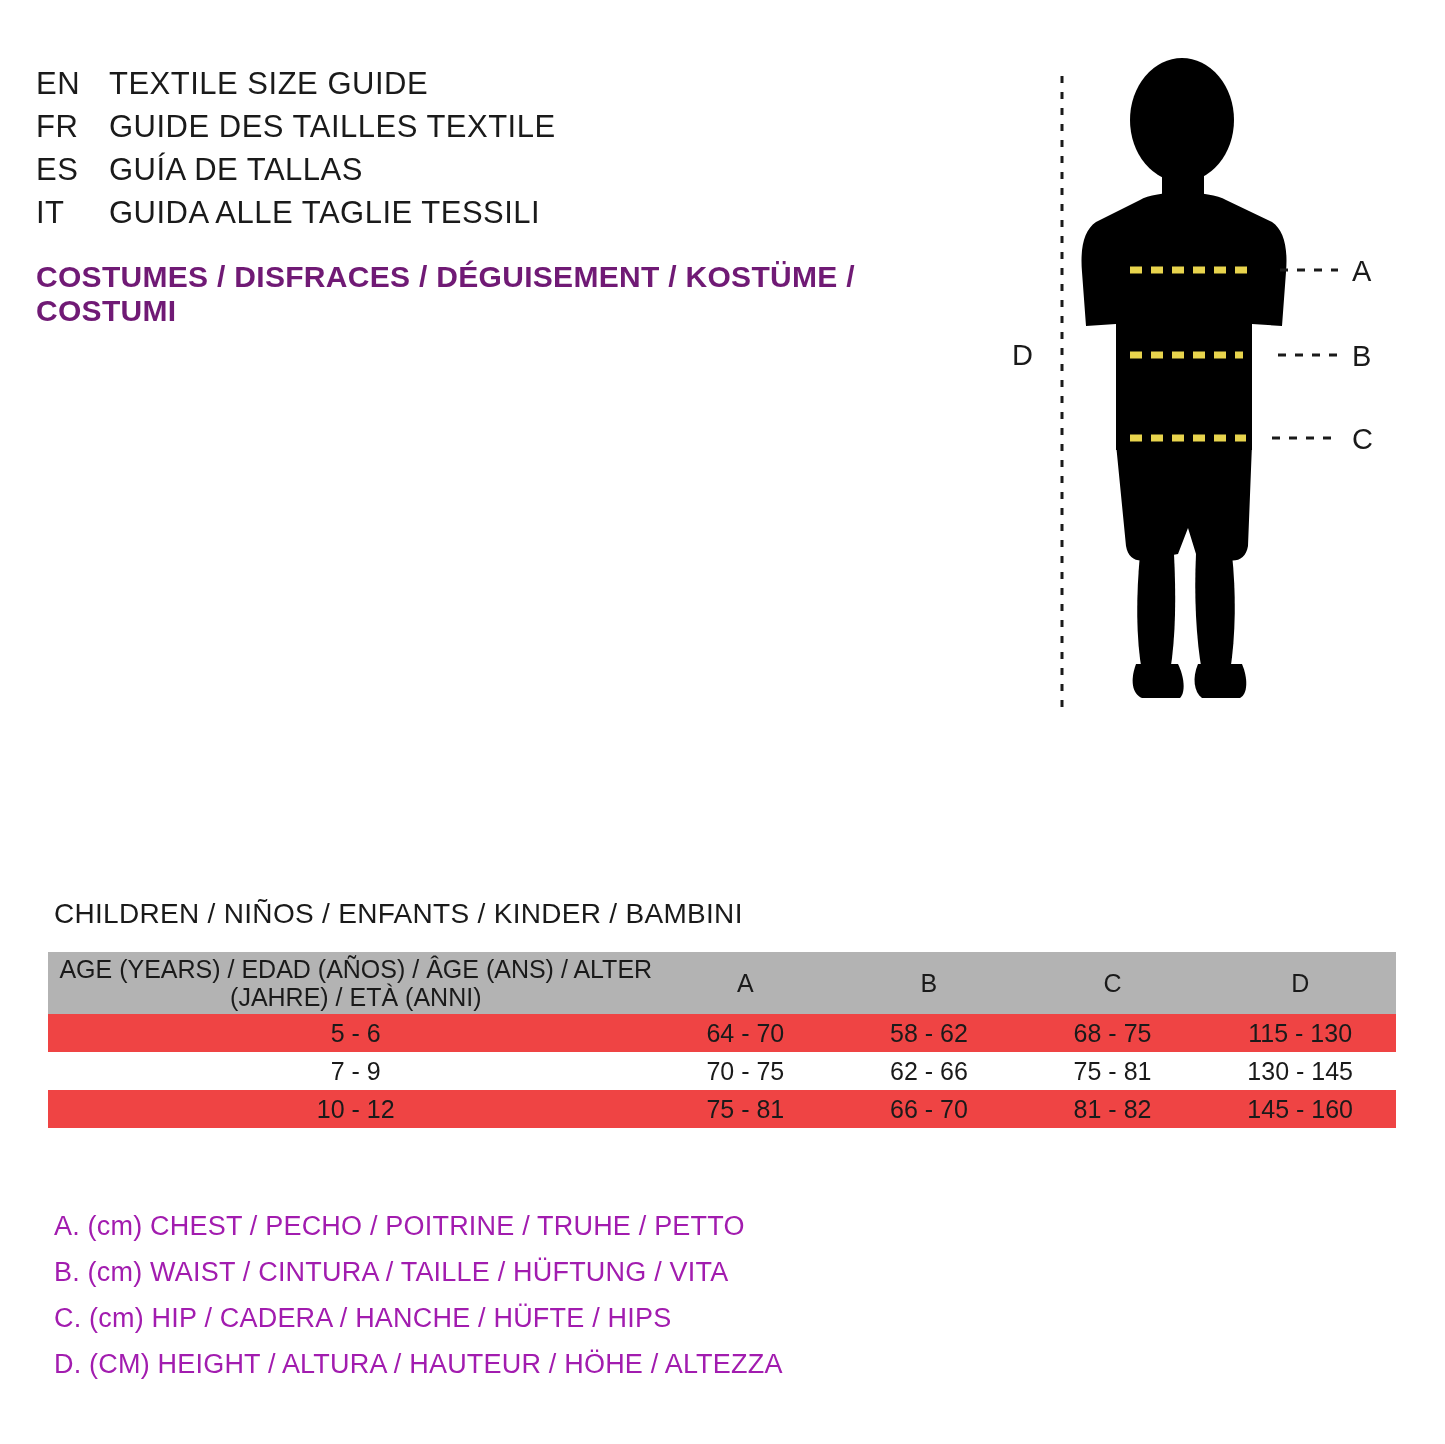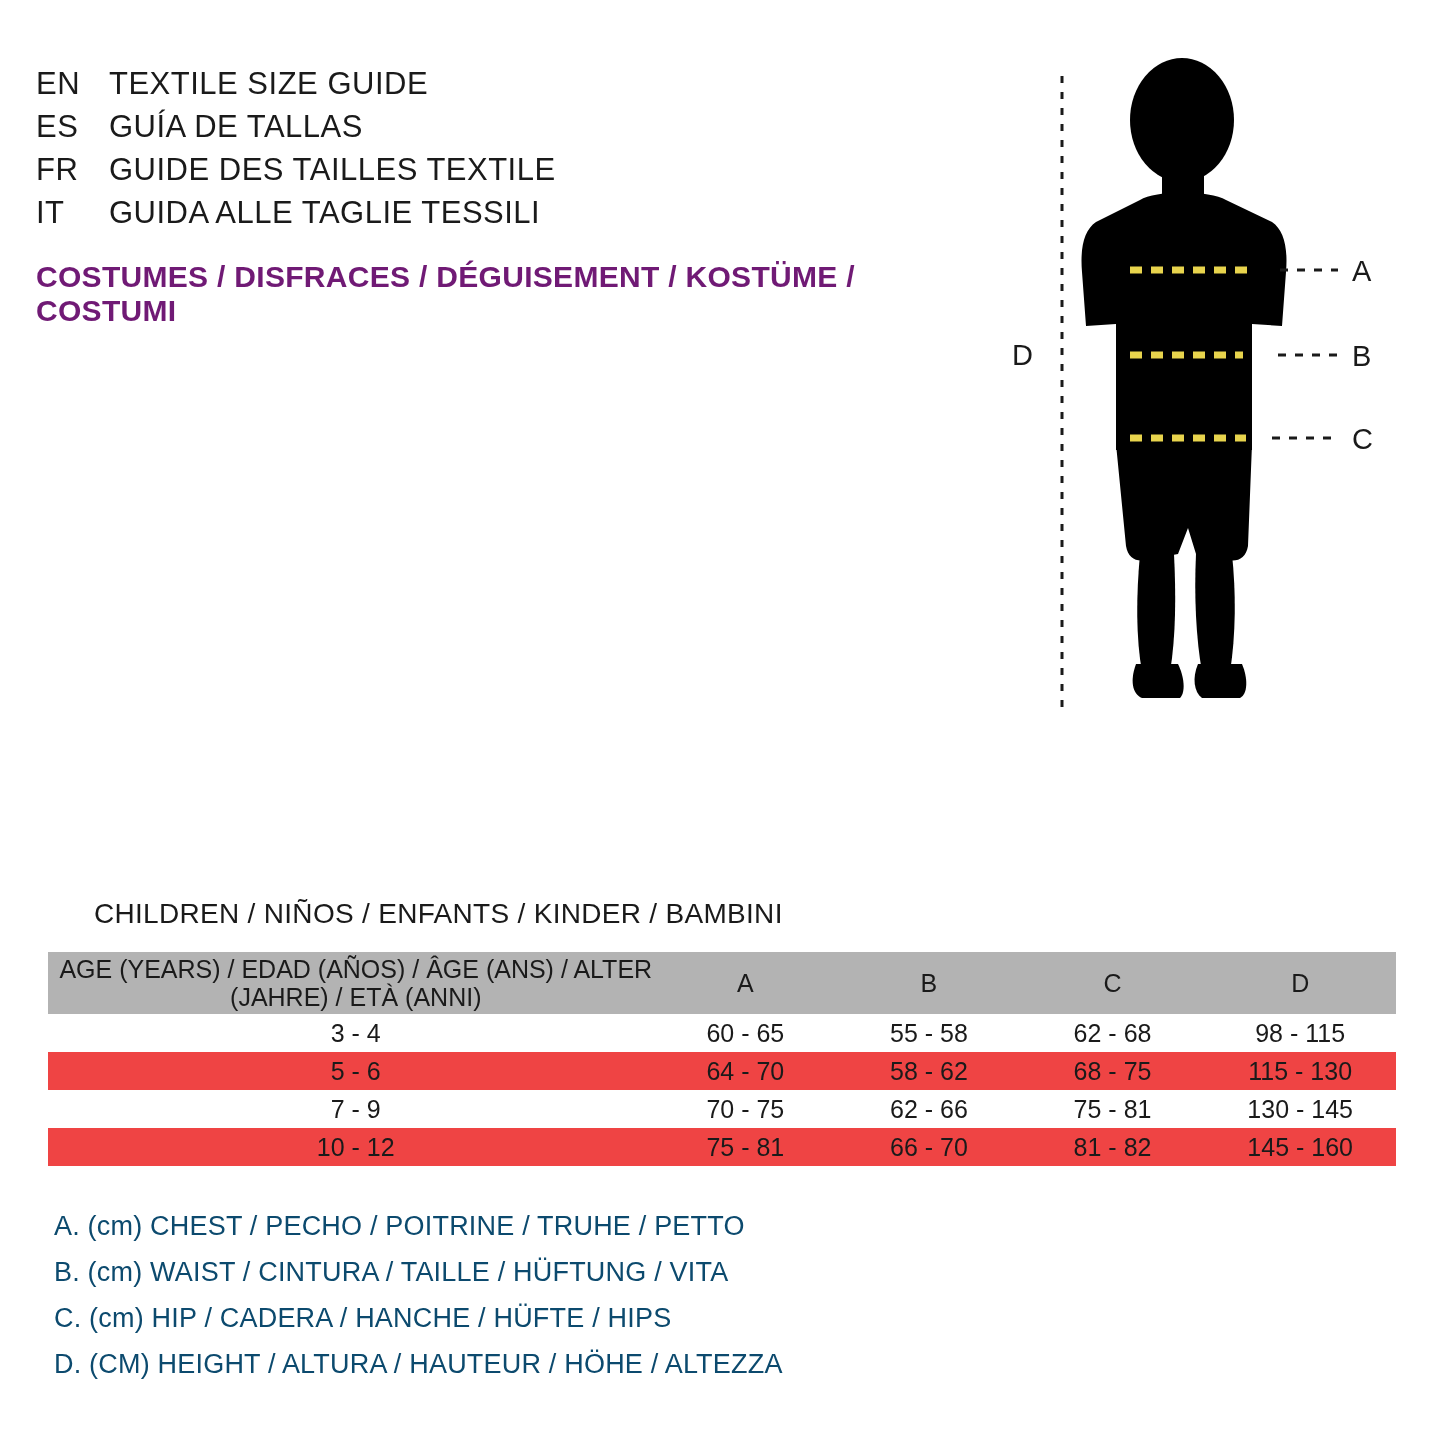--- a/index.html
+++ b/index.html
@@ -77,21 +77,20 @@
   .letter-d { left: 22px; top: 281px; }
 
   
   .section-title {
     position: absolute;
     left: 54px;
     top: 898px;
     font-size: 28px;
     letter-spacing: 0.3px;
     color: #1a1a1a;
-    margin-left: 40px;
   }
 
   table.size-table {
     position: absolute;
     left: 48px;
     top: 952px;
     width: 1348px;
     border-collapse: collapse;
     font-size: 25px;
     color: #1a1a1a;
@@ -131,41 +130,41 @@
   col.c-c { width: 185px; }
   col.c-d { width: 193px; }
 
   
   .legend {
     position: absolute;
     left: 54px;
     top: 1203px;
     font-size: 27px;
     line-height: 46px;
-    color: #0c4a6e;
+    color: #a21caf;
     letter-spacing: 0.2px;
   }
 </style>
 </head>
 <body>
 
 <div class="page">
 
   <div class="header">
     <div class="lang-row">
       <span class="lang-code">EN</span>
       <span class="lang-text">TEXTILE SIZE GUIDE</span>
     </div>
     <div class="lang-row">
+      <span class="lang-code">FR</span>
+      <span class="lang-text">GUIDE DES TAILLES TEXTILE</span>
+    </div>
+    <div class="lang-row">
       <span class="lang-code">ES</span>
       <span class="lang-text">GUÍA DE TALLAS</span>
-    </div>
-    <div class="lang-row">
-      <span class="lang-code">FR</span>
-      <span class="lang-text">GUIDE DES TAILLES TEXTILE</span>
     </div>
     <div class="lang-row">
       <span class="lang-code">IT</span>
       <span class="lang-text">GUIDA ALLE TAGLIE TESSILI</span>
     </div>
     <div class="costumes-line">COSTUMES / DISFRACES / DÉGUISEMENT / KOSTÜME / COSTUMI</div>
   </div>
 
   <div class="figure-wrap">
     <svg class="figure-svg" width="420" height="680" viewBox="0 0 420 680">
@@ -251,27 +250,20 @@
     <thead>
       <tr>
         <th class="age-head">AGE (YEARS) / EDAD (AÑOS) / ÂGE (ANS) / ALTER (JAHRE) / ETÀ (ANNI)</th>
         <th>A</th>
         <th>B</th>
         <th>C</th>
         <th>D</th>
       </tr>
     </thead>
     <tbody>
-      <tr class="odd">
-        <td class="age-cell">3 - 4</td>
-        <td>60 - 65</td>
-        <td>55 - 58</td>
-        <td>62 - 68</td>
-        <td>98 - 115</td>
-      </tr>
       <tr class="even">
         <td class="age-cell">5 - 6</td>
         <td>64 - 70</td>
         <td>58 - 62</td>
         <td>68 - 75</td>
         <td>115 - 130</td>
       </tr>
       <tr class="odd">
         <td class="age-cell">7 - 9</td>
         <td>70 - 75</td>

